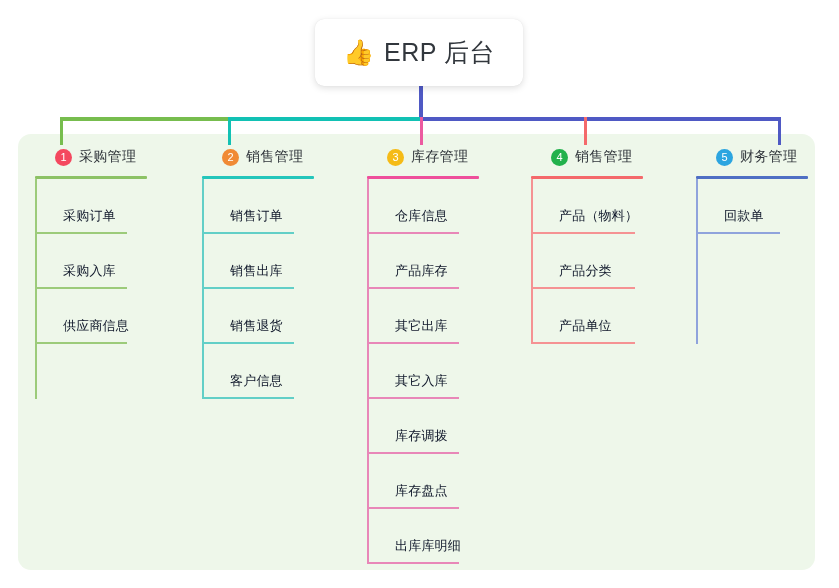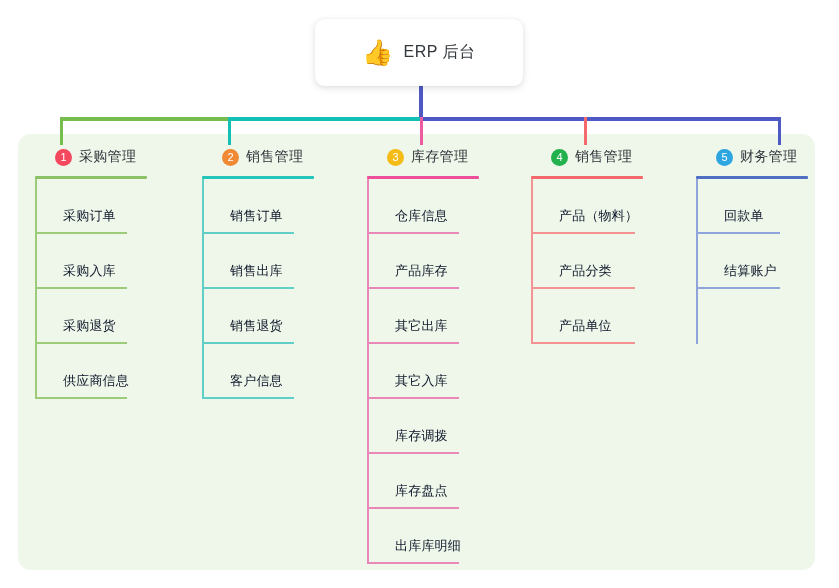--- a/index.html
+++ b/index.html
@@ -31,21 +31,21 @@
     justify-content: center;
     gap: 10px;
     box-sizing: border-box;
   }
   #root-node .root-emoji {
     font-size: 25px;
     line-height: 1;
     display: inline-block;
   }
   #root-node .root-title {
-    font-size: 16px;
+    font-size: 25px;
     color: #32373d;
     letter-spacing: 0.5px;
     white-space: nowrap;
   }
 
   
   .conn {
     position: absolute;
   }
   
@@ -183,24 +183,20 @@
         <div class="spine" style="background: rgb(156, 203, 122); height: 220px;"></div>
         <div class="leaf">
           <span class="leaf-text">采购订单</span>
           <div class="leaf-rule" style="background: rgb(156, 203, 122); width: 92px;"></div>
         </div>
         <div class="leaf">
           <span class="leaf-text">采购入库</span>
           <div class="leaf-rule" style="background: rgb(156, 203, 122); width: 92px;"></div>
         </div>
         <div class="leaf">
-          <span class="leaf-text">采购退货</span>
-          <div class="leaf-rule" style="background: rgb(156, 203, 122); width: 92px;"></div>
-        </div>
-        <div class="leaf">
           <span class="leaf-text">供应商信息</span>
           <div class="leaf-rule" style="background: rgb(156, 203, 122); width: 92px;"></div>
         </div>
       </div>
     </div>
     <div class="column" style="left: 202px; width: 148px;">
       <div class="cat-head">
         <span class="badge" style="background: rgb(240, 138, 53);">2</span>
         <span class="cat-label">销售管理</span>
       </div>
@@ -290,19 +286,15 @@
         <span class="badge" style="background: rgb(44, 165, 224);">5</span>
         <span class="cat-label">财务管理</span>
       </div>
       <div class="cat-rule" style="background: rgb(79, 111, 196); width: 112px;"></div>
       <div class="leaves">
         <div class="spine" style="background: rgb(143, 163, 220); height: 165px;"></div>
         <div class="leaf">
           <span class="leaf-text">回款单</span>
           <div class="leaf-rule" style="background: rgb(143, 163, 220); width: 84px;"></div>
         </div>
-        <div class="leaf">
-          <span class="leaf-text">结算账户</span>
-          <div class="leaf-rule" style="background: rgb(143, 163, 220); width: 84px;"></div>
-        </div>
       </div>
     </div>
   </div>
 
 </body></html>

